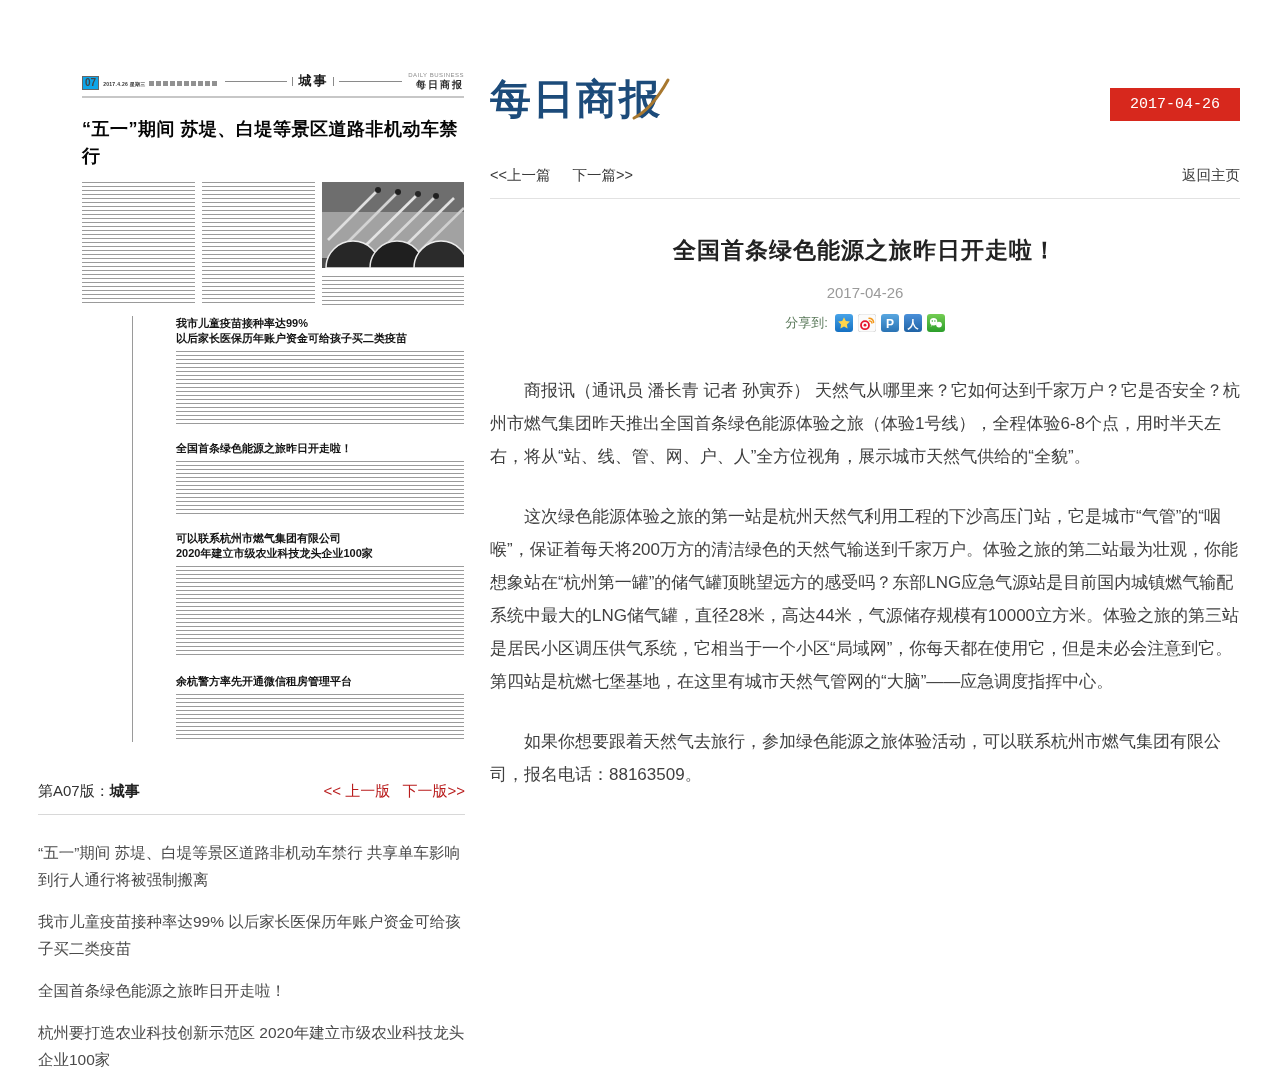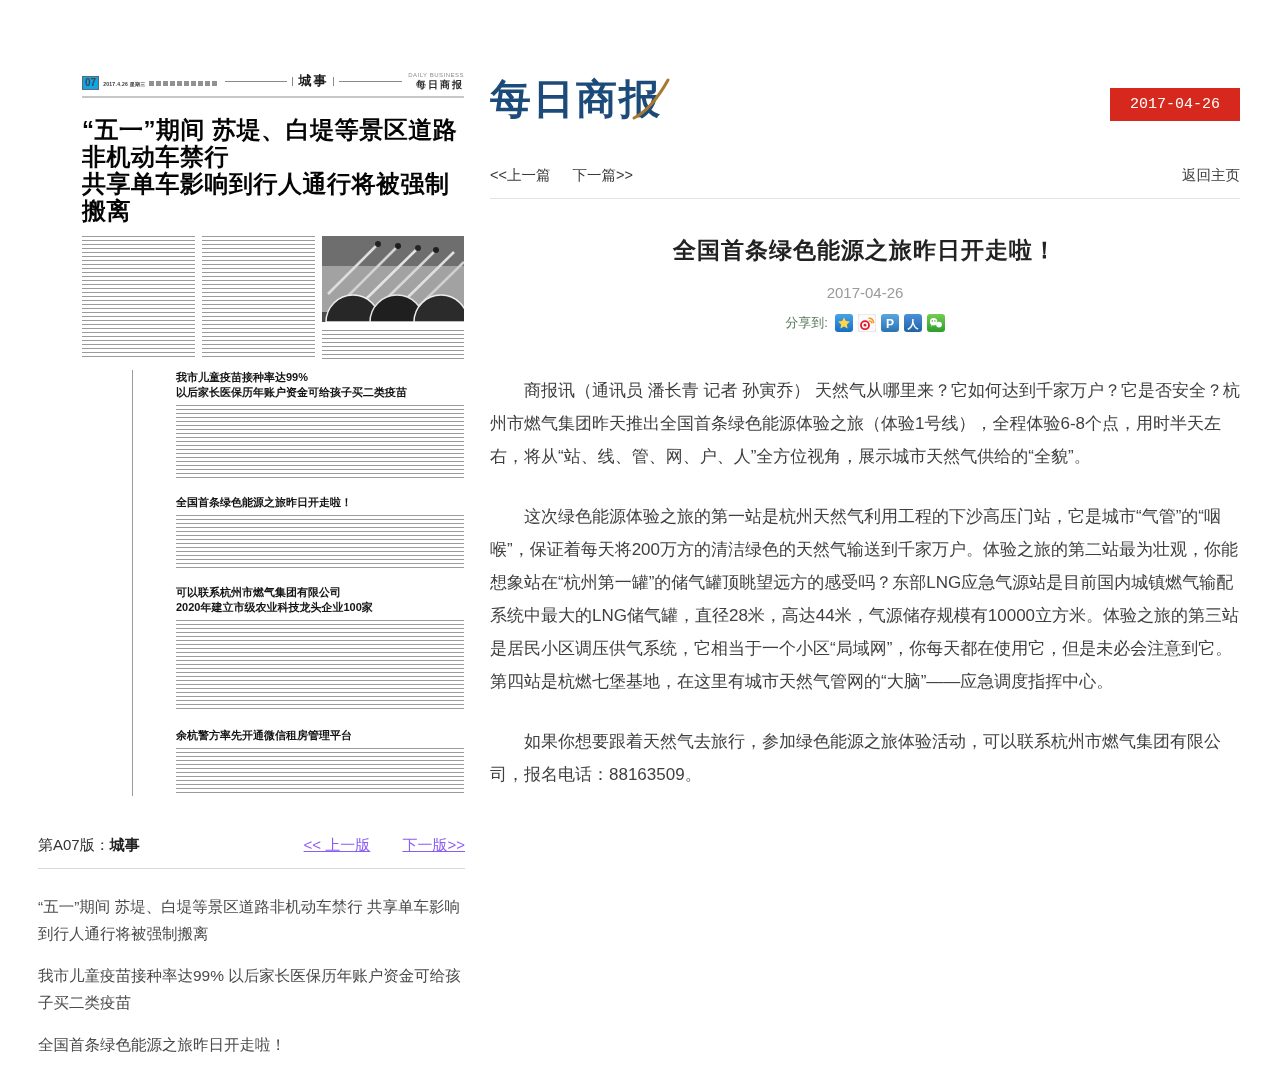--- a/index.html
+++ b/index.html
@@ -20,35 +20,35 @@
   .fake-dateline { display:inline-block; width:70px; height:5px; margin-left:3px;
     background-image:repeating-linear-gradient(90deg, rgba(55,55,55,.55) 0 5px, transparent 5px 7px); }
   .mh-center { flex:1; display:flex; align-items:center; margin:0 6px; }
   .mline { flex:1; height:1px; background:#8a8a8a; }
   .tick { width:1px; height:9px; background:#8a8a8a; margin:0 5px; }
   .mh-section { font-size:13px; font-weight:bold; color:#1a1a1a; letter-spacing:2px; }
   .mh-right { text-align:right; }
   .mh-brand-en { font-size:6px; color:#8d8d8d; letter-spacing:.5px; }
   .mh-brand-cn { font-size:10px; font-weight:bold; color:#2b2b2b; letter-spacing:2px; }
 
-  .paper-headline { margin-top:18px; font-size:24px; line-height:27px; font-weight:900; color:#050505; letter-spacing:.5px; }
+  .paper-headline { margin-top:18px; font-size:18px; line-height:27px; font-weight:900; color:#050505; letter-spacing:.5px; }
 
   .paper-body-row { display:flex; margin-top:12px; gap:7px; }
   .fakecol { width:113px; height:122px; }
   .photo-wrap { width:142px; }
   .photo-caption { width:142px; height:30px; margin-top:4px; }
 
   .paper-sections { margin-top:10px; margin-left:50px; border-left:1px solid #9a9a9a; padding-left:10px; }
   .p-sec { margin-bottom:16px;margin-left:33px; }
   .p-sec-title { font-size:11px; line-height:15px; font-weight:bold; color:#141414; }
   .p-sec-body { margin-top:5px; }
 
   .page-nav { display:flex; justify-content:space-between; align-items:baseline; margin-top:40px; font-size:15px; color:#333; }
   .pn-left b { font-weight:bold; color:#222; }
-  .pn-right a { color:#8b5cf6; margin-left:28px;text-decoration:underline; }
+  .pn-right a { color:#b91c1c; margin-left:8px; }
   .l-divider { border-bottom:1px solid #d8d8d8; margin-top:13px; }
   .links { margin-top:24px; }
   .links .link-item { display:block; font-size:15.5px; line-height:27px; color:#4a4a4a; margin-bottom:15px; }
 
   
   .right-col { flex:1; padding:76px 40px 0 0; }
   .header-row { display:flex; justify-content:space-between; align-items:flex-start; }
   .logo { position:relative; font-family:"Liberation Serif","DejaVu Serif",serif;
     font-size:41px; font-weight:900; color:#1c4b7a; letter-spacing:2px; line-height:46px; }
   .logo-swoosh { position:absolute; left:138px; top:0; pointer-events:none; }
@@ -88,21 +88,20 @@
             <span class="mline"></span>
         </div>
         <div class="mh-right">
           <div class="mh-brand-en">DAILY BUSINESS</div>
           <div class="mh-brand-cn">每日商报</div>
         </div>
       </div>
 
       <div class="paper-headline">
         <div>“五一”期间 苏堤、白堤等景区道路非机动车禁行</div>
-        <div>共享单车影响到行人通行将被强制搬离</div>
       </div>
 
       <div class="paper-body-row">
         <div class="fakecol fake"></div>
         <div class="fakecol fake"></div>
         <div class="photo-wrap">
           <svg width="142" height="86" viewBox="0 0 142 86">
             <rect width="142" height="86" fill="#a2a2a2"></rect>
             <rect width="142" height="30" fill="#6e6e6e"></rect>
             <line x1="6" y1="58" x2="56" y2="8" stroke="#dedede" stroke-width="2.6"></line>

